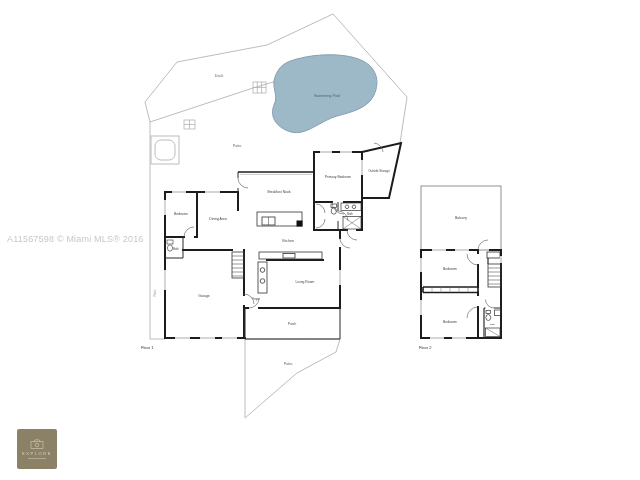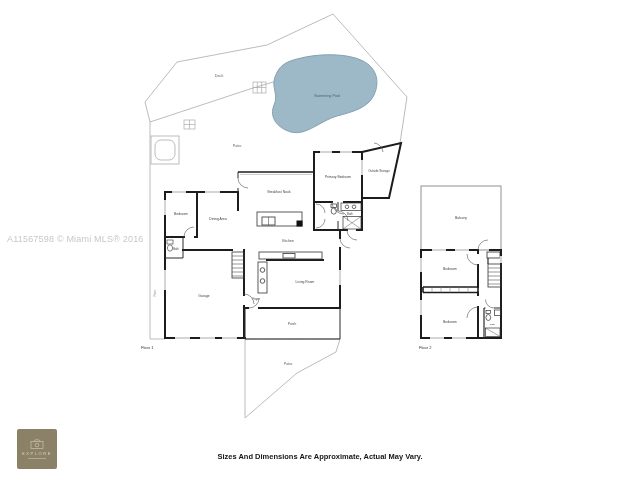--- a/index.html
+++ b/index.html
@@ -278,21 +278,20 @@
       <text x="450" y="323" font-size="3.4" fill="#444444">Bedroom</text>
       <text x="492.5" y="324.5" font-size="2.4" fill="#444444">Bath</text>
 
       <text x="141" y="349" font-size="4" fill="#333333" text-anchor="start">Floor 1</text>
       <text x="419" y="349" font-size="4" fill="#333333" text-anchor="start">Floor 2</text>
     </g>
   </svg>
 
   <div class="watermark">A11567598 © Miami MLS® 2016</div>
 
-  <div class="disclaimer">Sizes And Dimensions Are Approximate, Actual May Vary.</div>
 
   <div class="logo">
     <svg width="14" height="10" viewBox="0 0 14 10">
       <rect x="1" y="2.5" width="12" height="7" fill="none" stroke="rgba(240,235,220,0.55)" stroke-width="0.8"></rect>
       <path d="M4,2.5 L5,0.8 L9,0.8 L10,2.5" fill="none" stroke="rgba(240,235,220,0.55)" stroke-width="0.8"></path>
       <circle cx="7" cy="6" r="1.8" fill="none" stroke="rgba(240,235,220,0.55)" stroke-width="0.8"></circle>
     </svg>
     <div class="brand">EXPLORE</div>
     <div class="rule"></div>
   </div>

